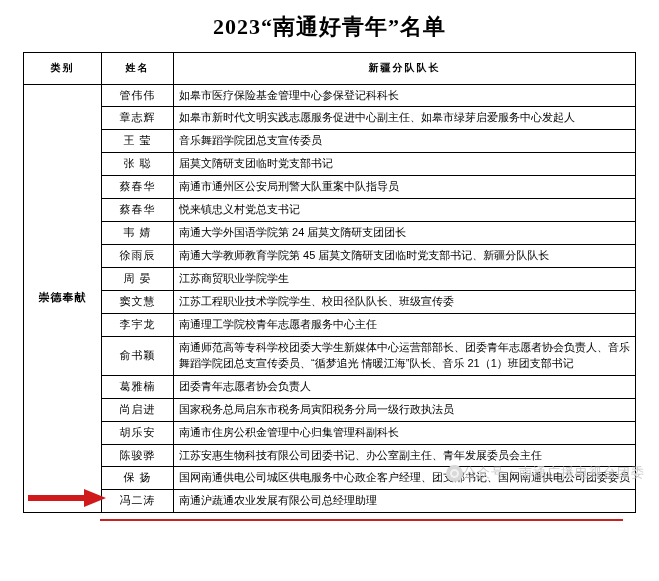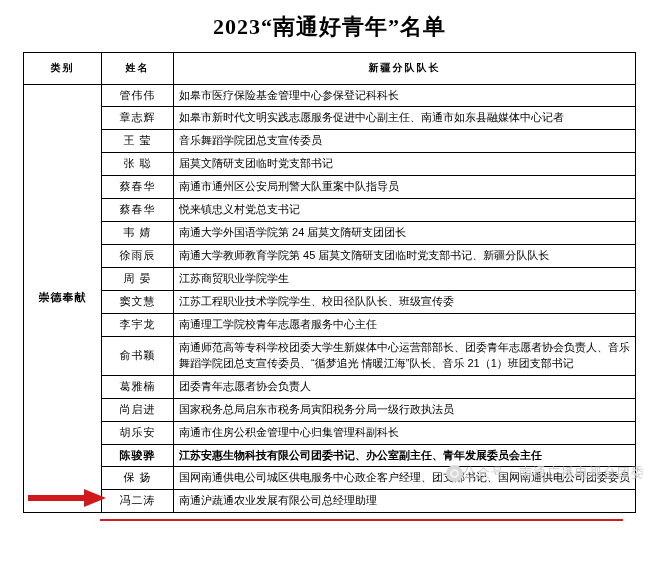--- a/index.html
+++ b/index.html
@@ -66,21 +66,21 @@
     text-align: center;
     letter-spacing: 1px;
     white-space: nowrap;
   }
   td.org-cell {
     text-align: left;
     margin-left: 12px;
   }
   tr.highlight td.name-cell,
   tr.highlight td.org-cell {
-    font-weight: bold;
+    font-weight: normal;
   }
   .arrow {
     position: absolute;
     left: 28px;
     top: 489px;
     width: 78px;
     height: 18px;
     pointer-events: none;
   }
   .underline-mark {
@@ -144,21 +144,21 @@
       </tr>
     </thead>
     <tbody>
       <tr>
         <td class="cat-cell" rowspan="18">崇德奉献</td>
         <td class="name-cell">管伟伟</td>
         <td class="org-cell">如皋市医疗保险基金管理中心参保登记科科长</td>
       </tr>
       <tr>
         <td class="name-cell">章志辉</td>
-        <td class="org-cell">如皋市新时代文明实践志愿服务促进中心副主任、南通市如东县融媒体中心记者</td>
+        <td class="org-cell">如皋市新时代文明实践志愿服务促进中心副主任、如皋市绿芽启爱服务中心发起人</td>
       </tr>
       <tr>
         <td class="name-cell">王 莹</td>
         <td class="org-cell">音乐舞蹈学院团总支宣传委员</td>
       </tr>
       <tr>
         <td class="name-cell">张 聪</td>
         <td class="org-cell">届莫文隋研支团临时党支部书记</td>
       </tr>
       <tr>

